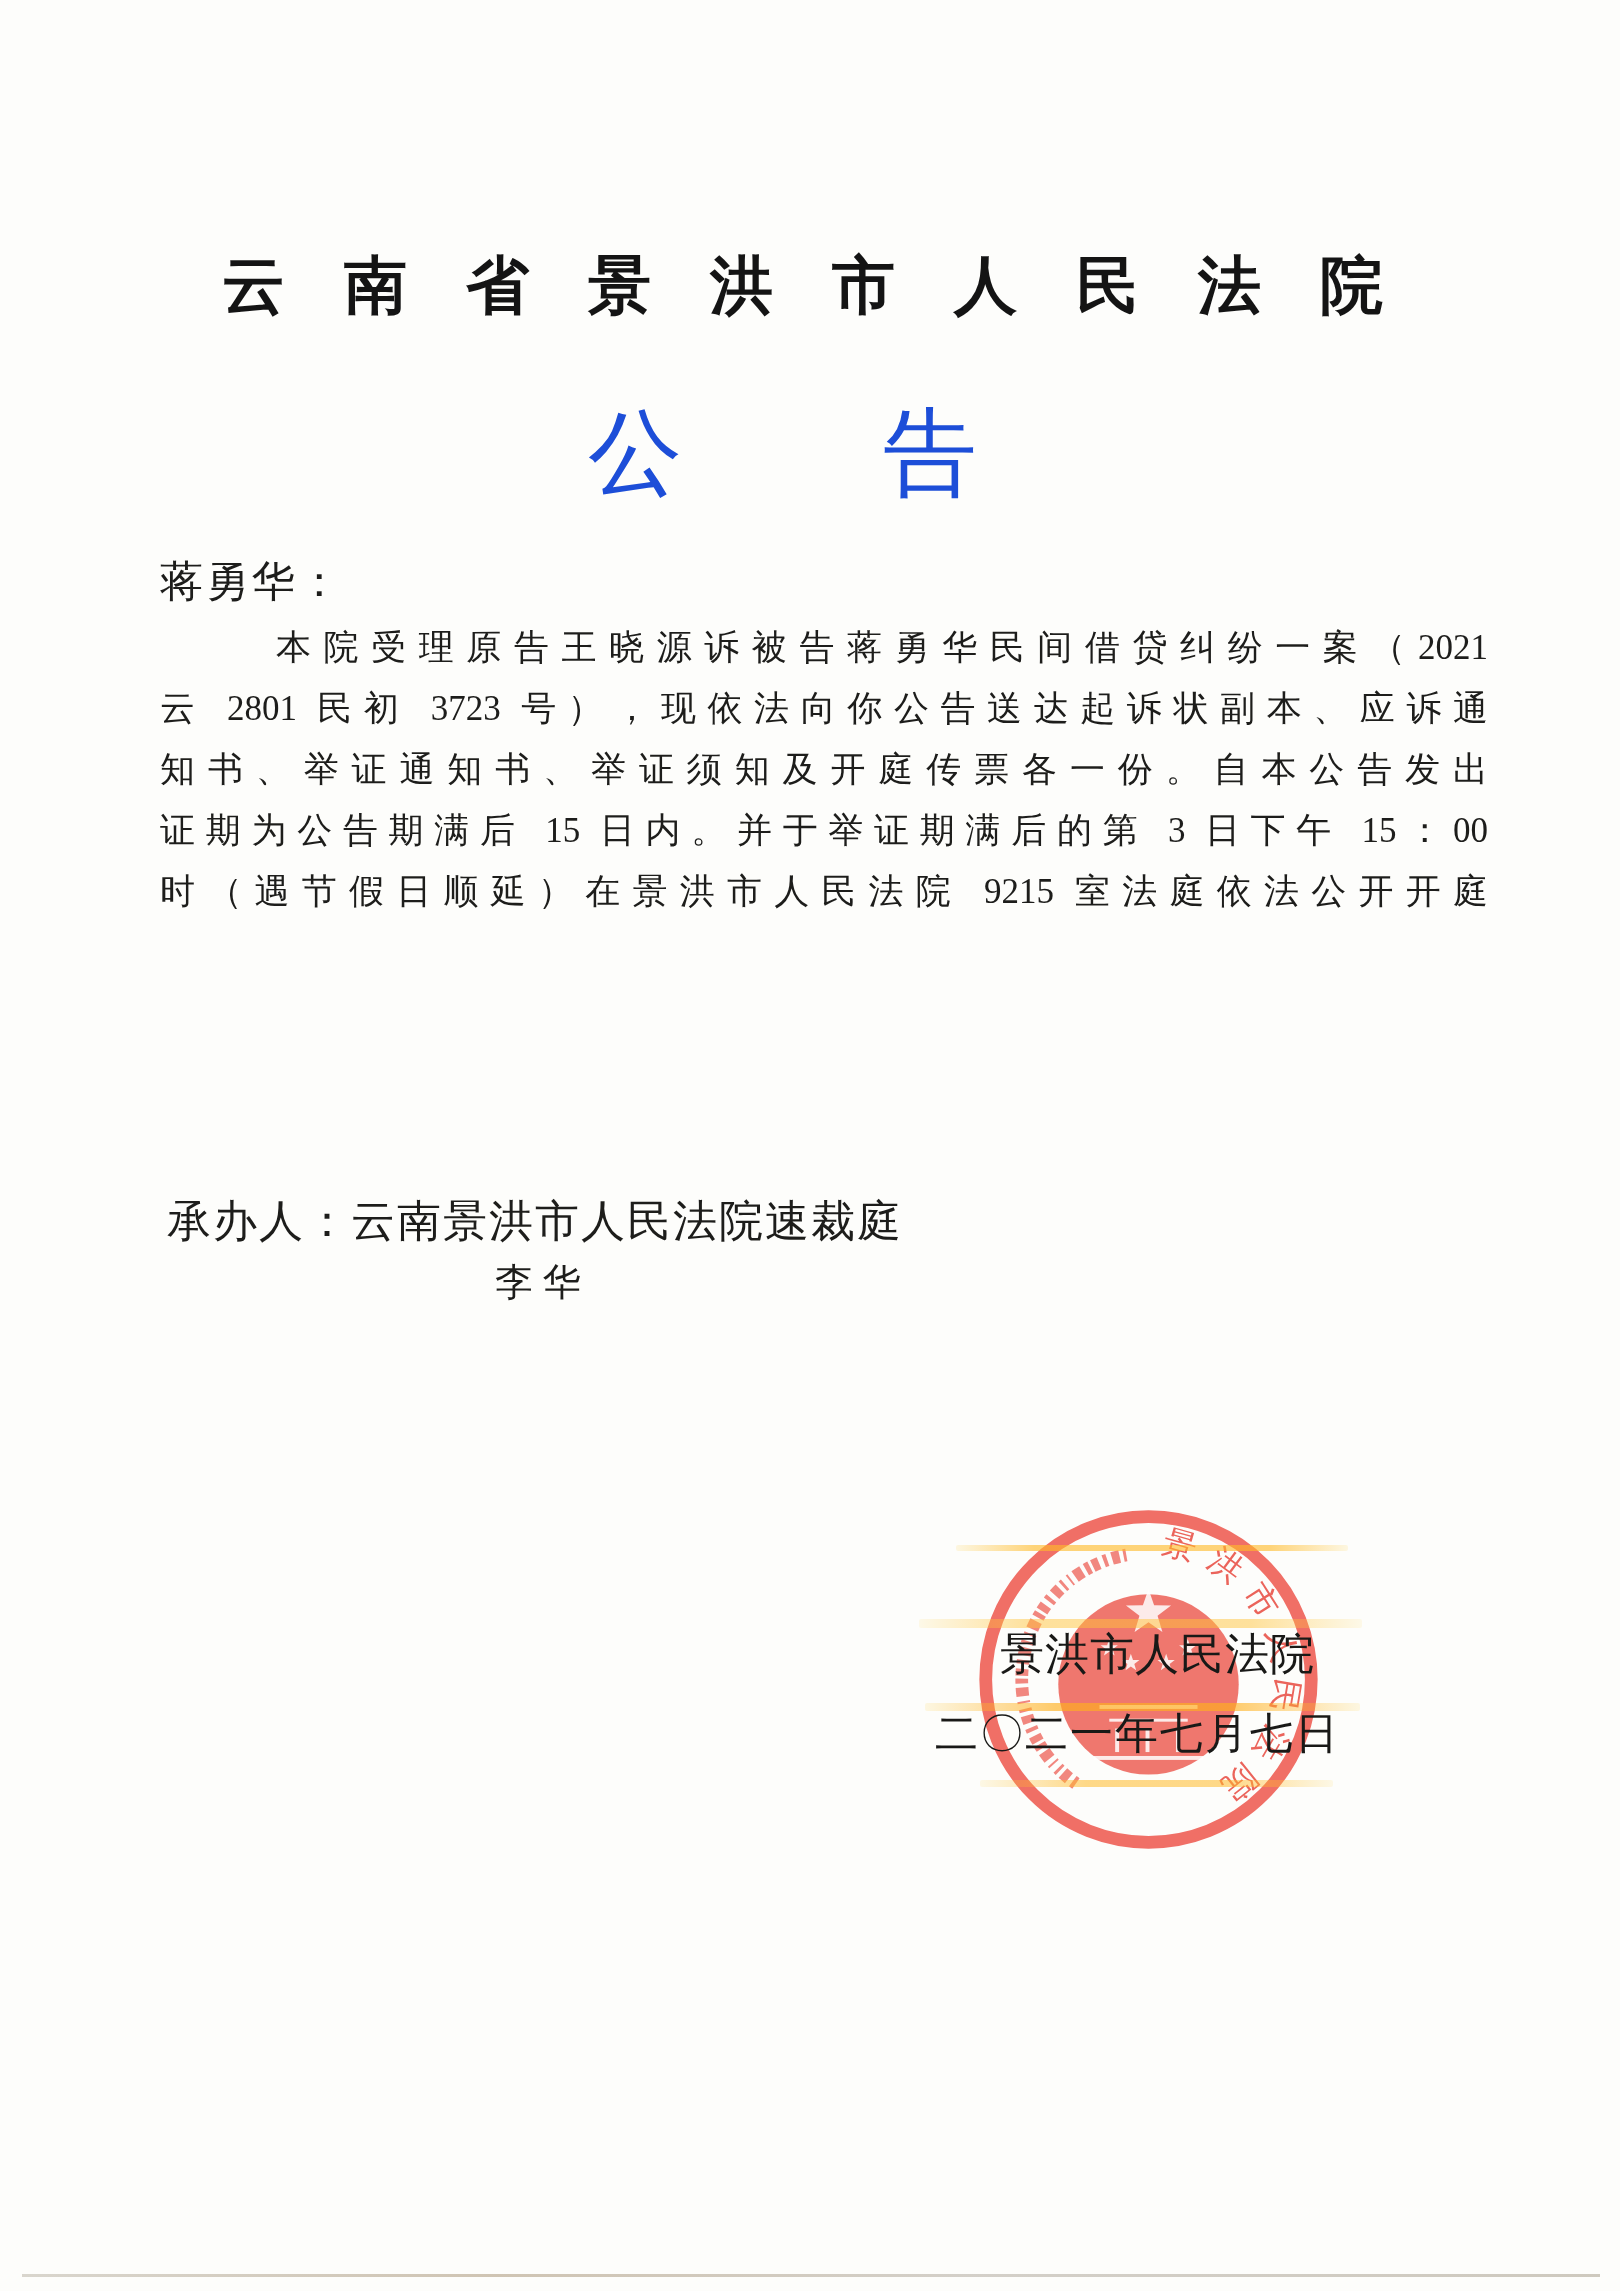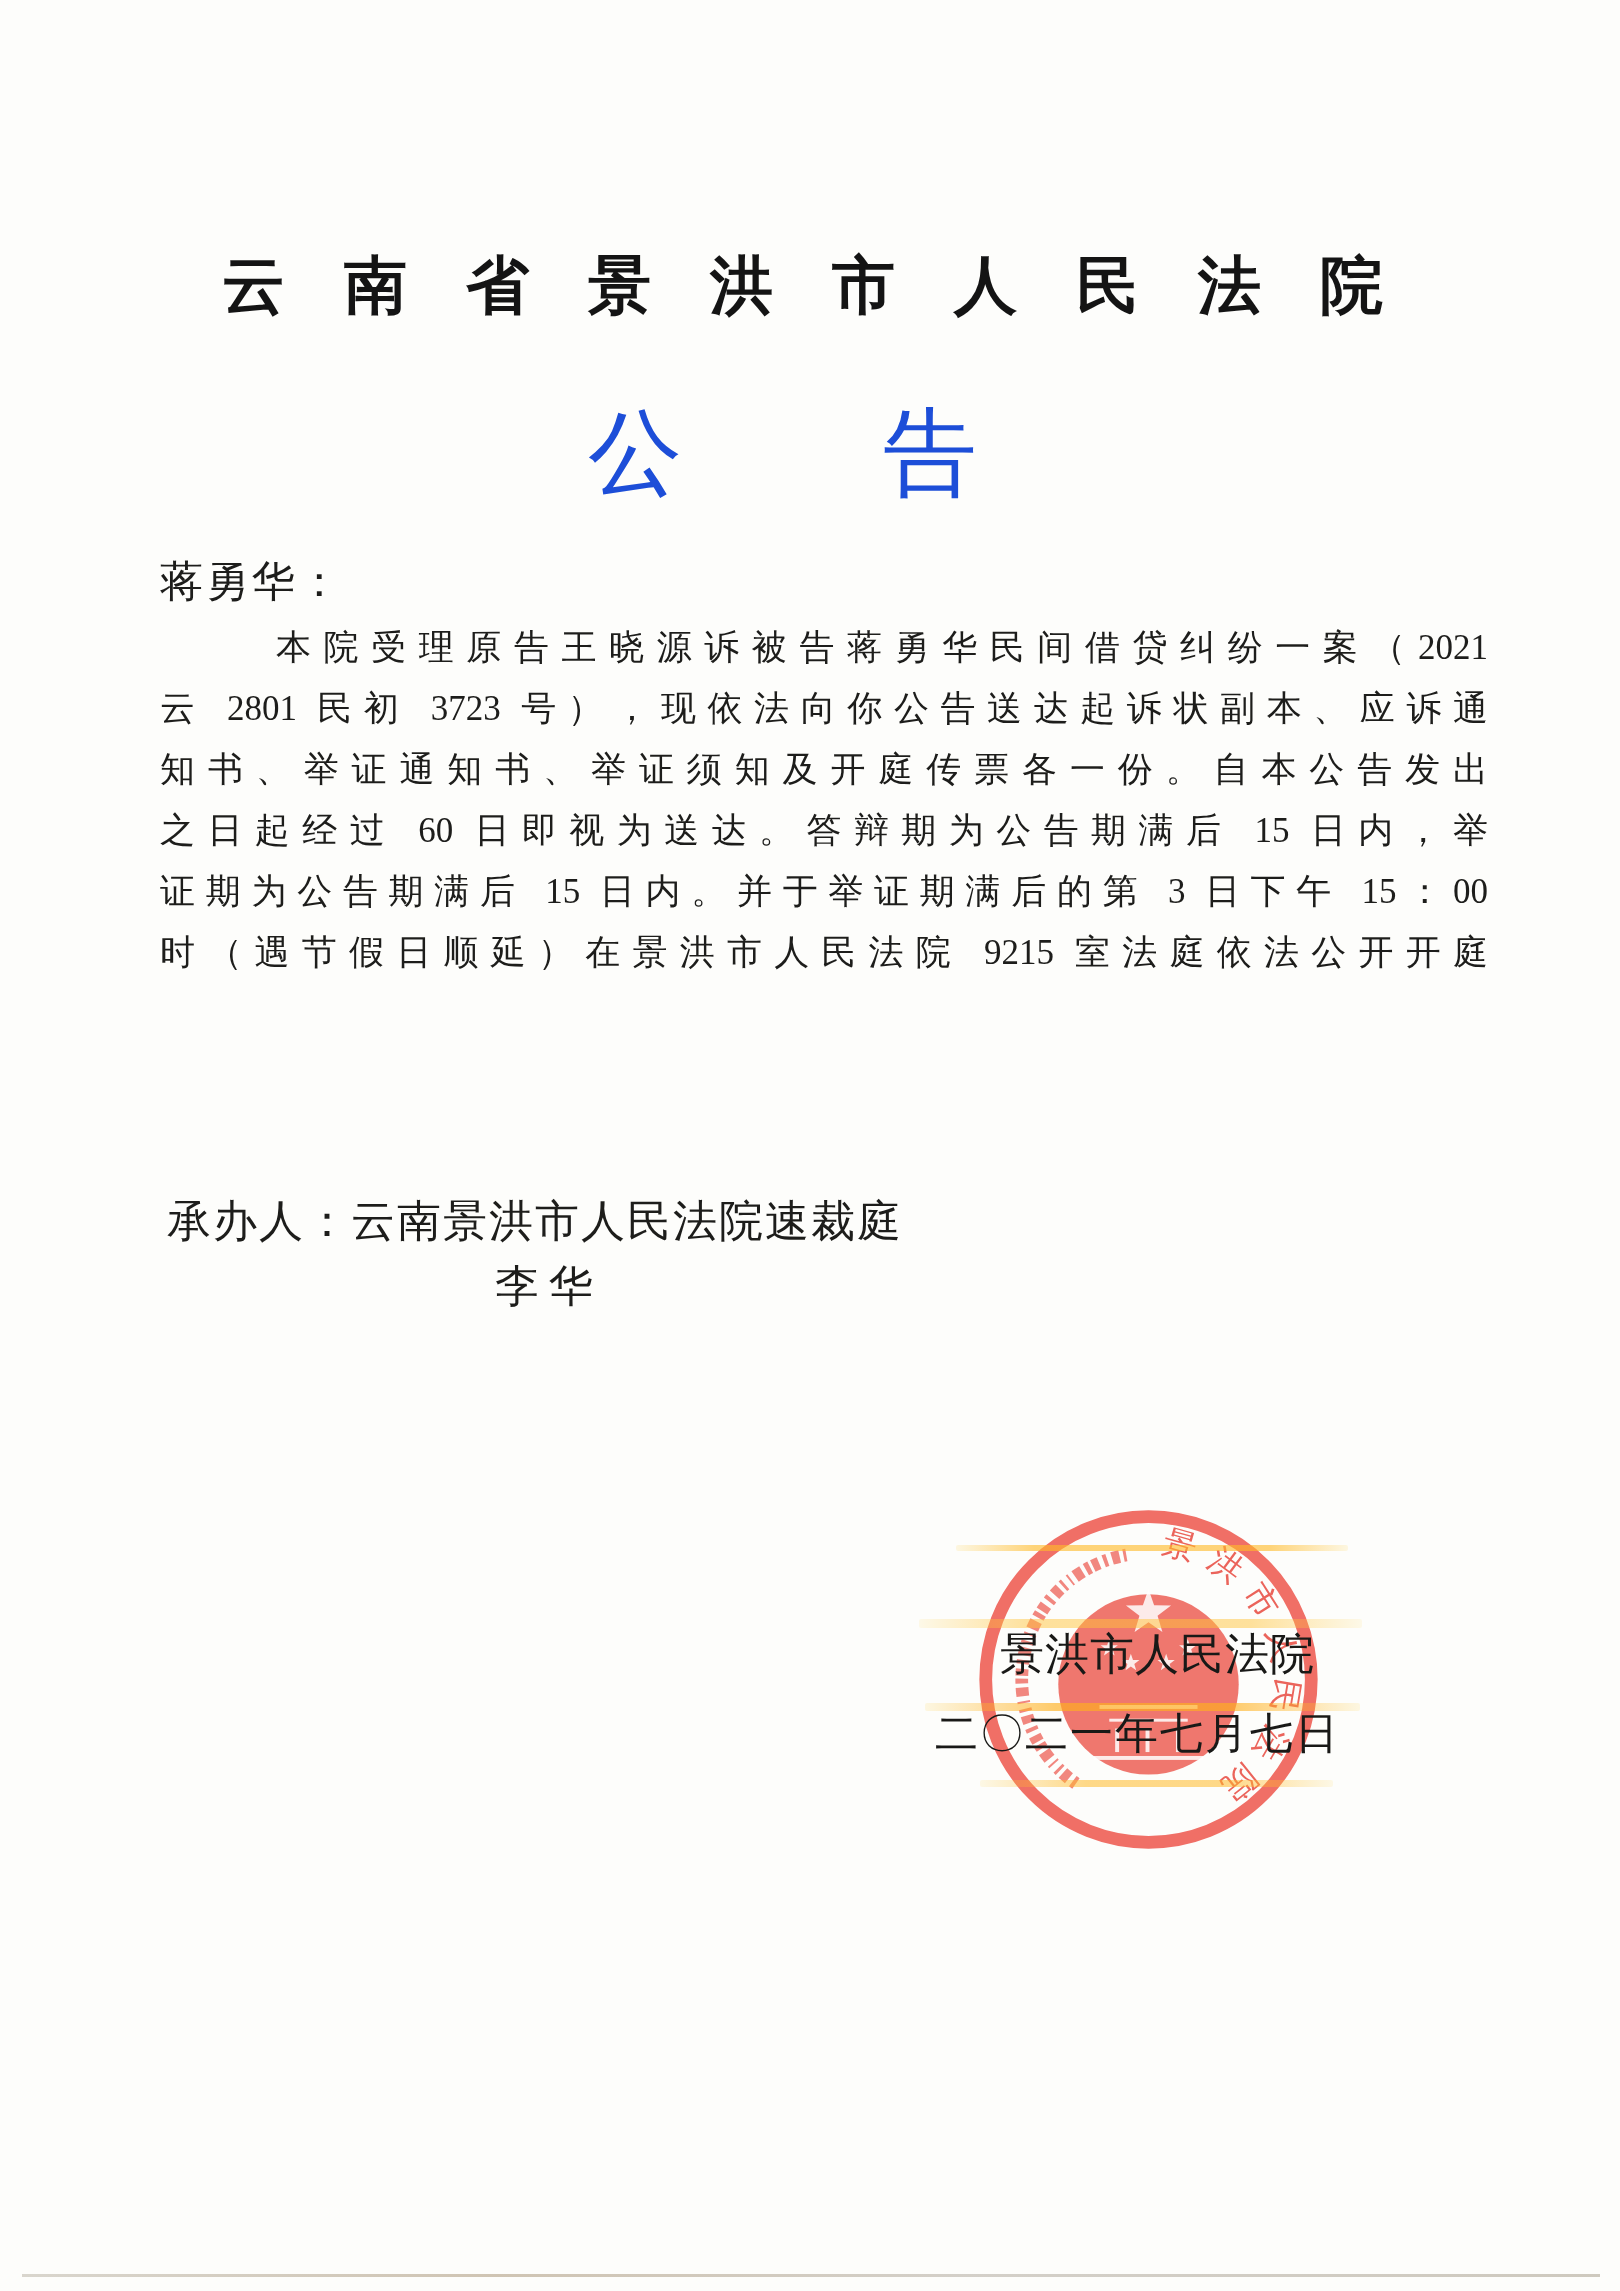--- a/index.html
+++ b/index.html
@@ -37,21 +37,21 @@
   }
   .body-block p{margin:0;text-align:justify;}
   .body-block p.j{text-align-last:justify;}
   .body-block p.indent{text-indent:116px;}
   .handler{
     position:absolute;top:1192px;left:167px;
     font-size:44px;letter-spacing:2px;
   }
   .handler-name{
     position:absolute;top:1257px;left:495px;
-    font-size:44px;letter-spacing:9.8px;
+    font-size:38px;letter-spacing:9.8px;
   }
   .seal{
     position:absolute;top:1503px;left:972px;
     width:353px;height:353px;
     z-index:1;opacity:.95;
   }
   .sig-court{
     position:absolute;top:1625px;left:1000px;
     font-size:44px;letter-spacing:1px;
     color:#191917;z-index:5;white-space:nowrap;
@@ -83,21 +83,20 @@
   <h1 class="court-title">云南省景洪市人民法院</h1>
 
   <h2 class="doc-title">公告</h2>
 
   <div class="recipient">蒋勇华：</div>
 
   <div class="body-block">
     <p class="j indent">本院受理原告王晓源诉被告蒋勇华民间借贷纠纷一案（2021</p>
     <p class="j">云 2801 民初 3723 号），现依法向你公告送达起诉状副本、应诉通</p>
     <p class="j">知书、举证通知书、举证须知及开庭传票各一份。自本公告发出</p>
-    <p class="j">之日起经过 60 日即视为送达。答辩期为公告期满后 15 日内，举</p>
     <p class="j">证期为公告期满后 15 日内。并于举证期满后的第 3 日下午 15：00</p>
     <p class="j">时（遇节假日顺延）在景洪市人民法院 9215 室法庭依法公开开庭</p>
   </div>
 
   <div class="handler">承办人：云南景洪市人民法院速裁庭</div>
   <div class="handler-name">李华</div>
 
   <div class="seal">
     <svg width="353" height="353" viewBox="0 0 360 360">
       <defs>

